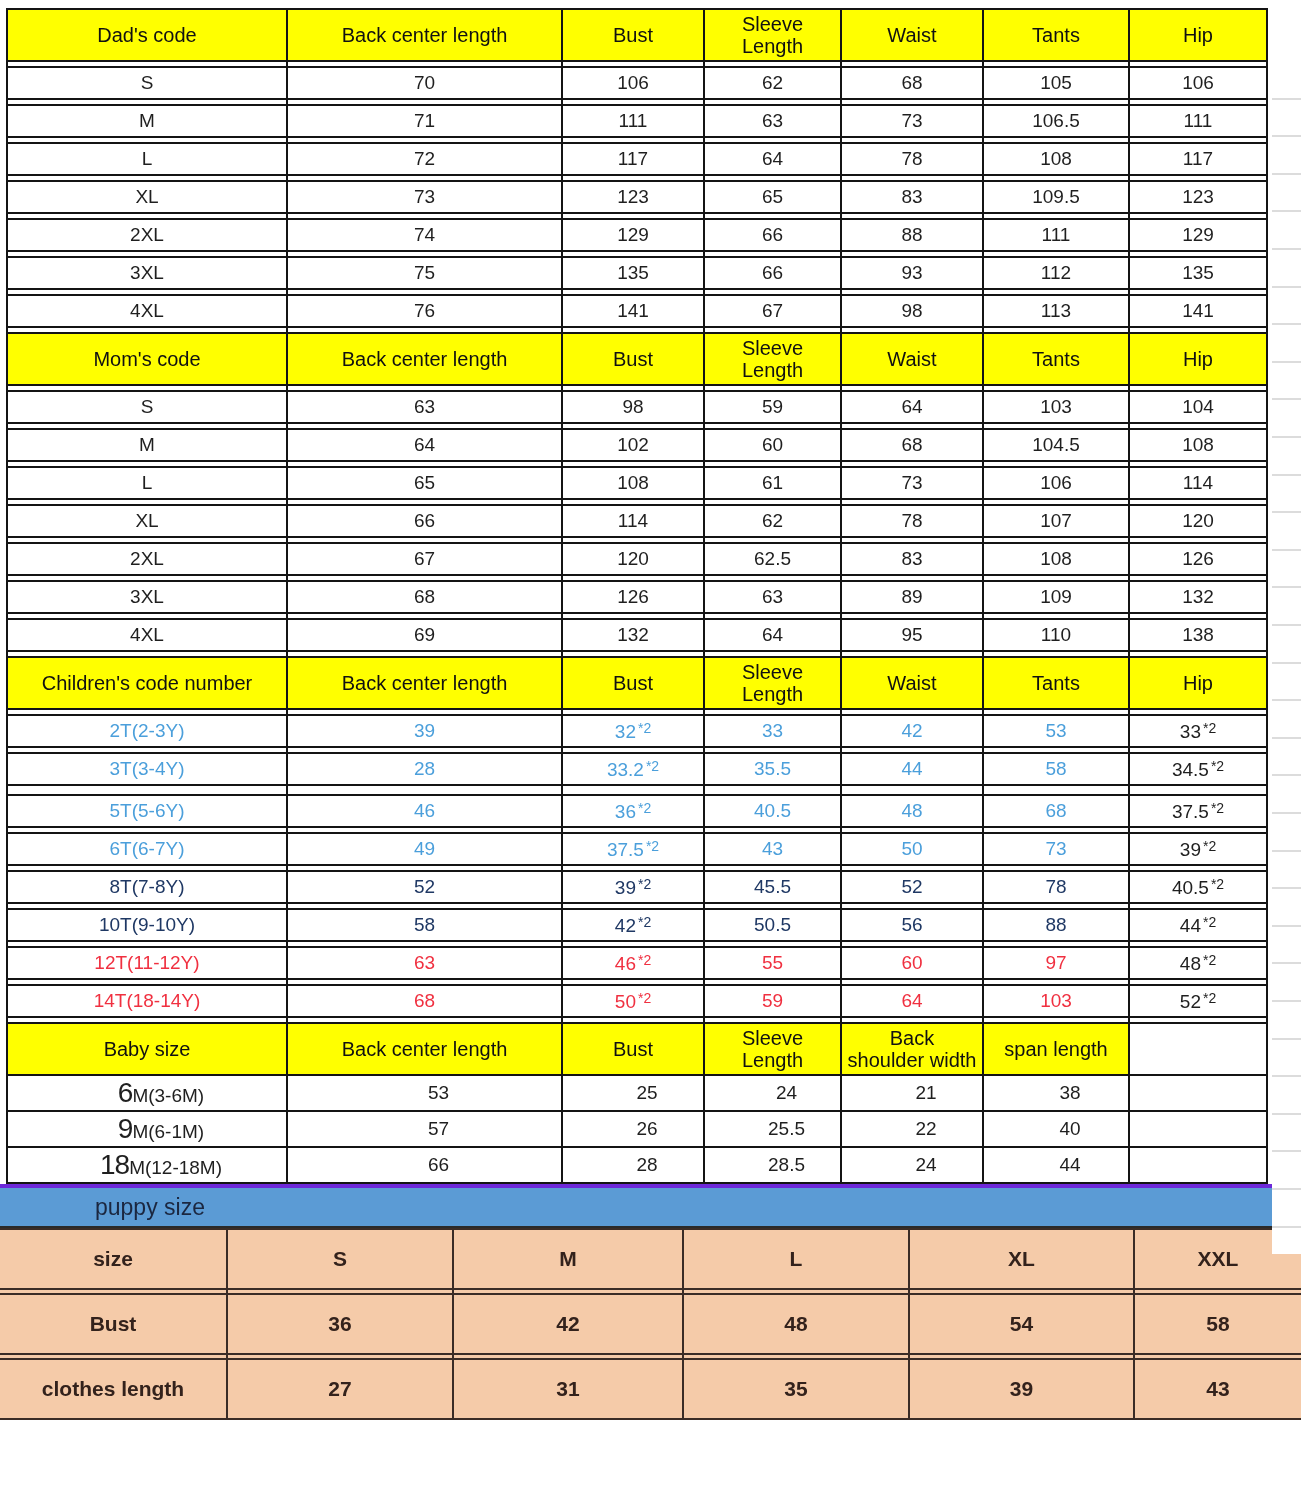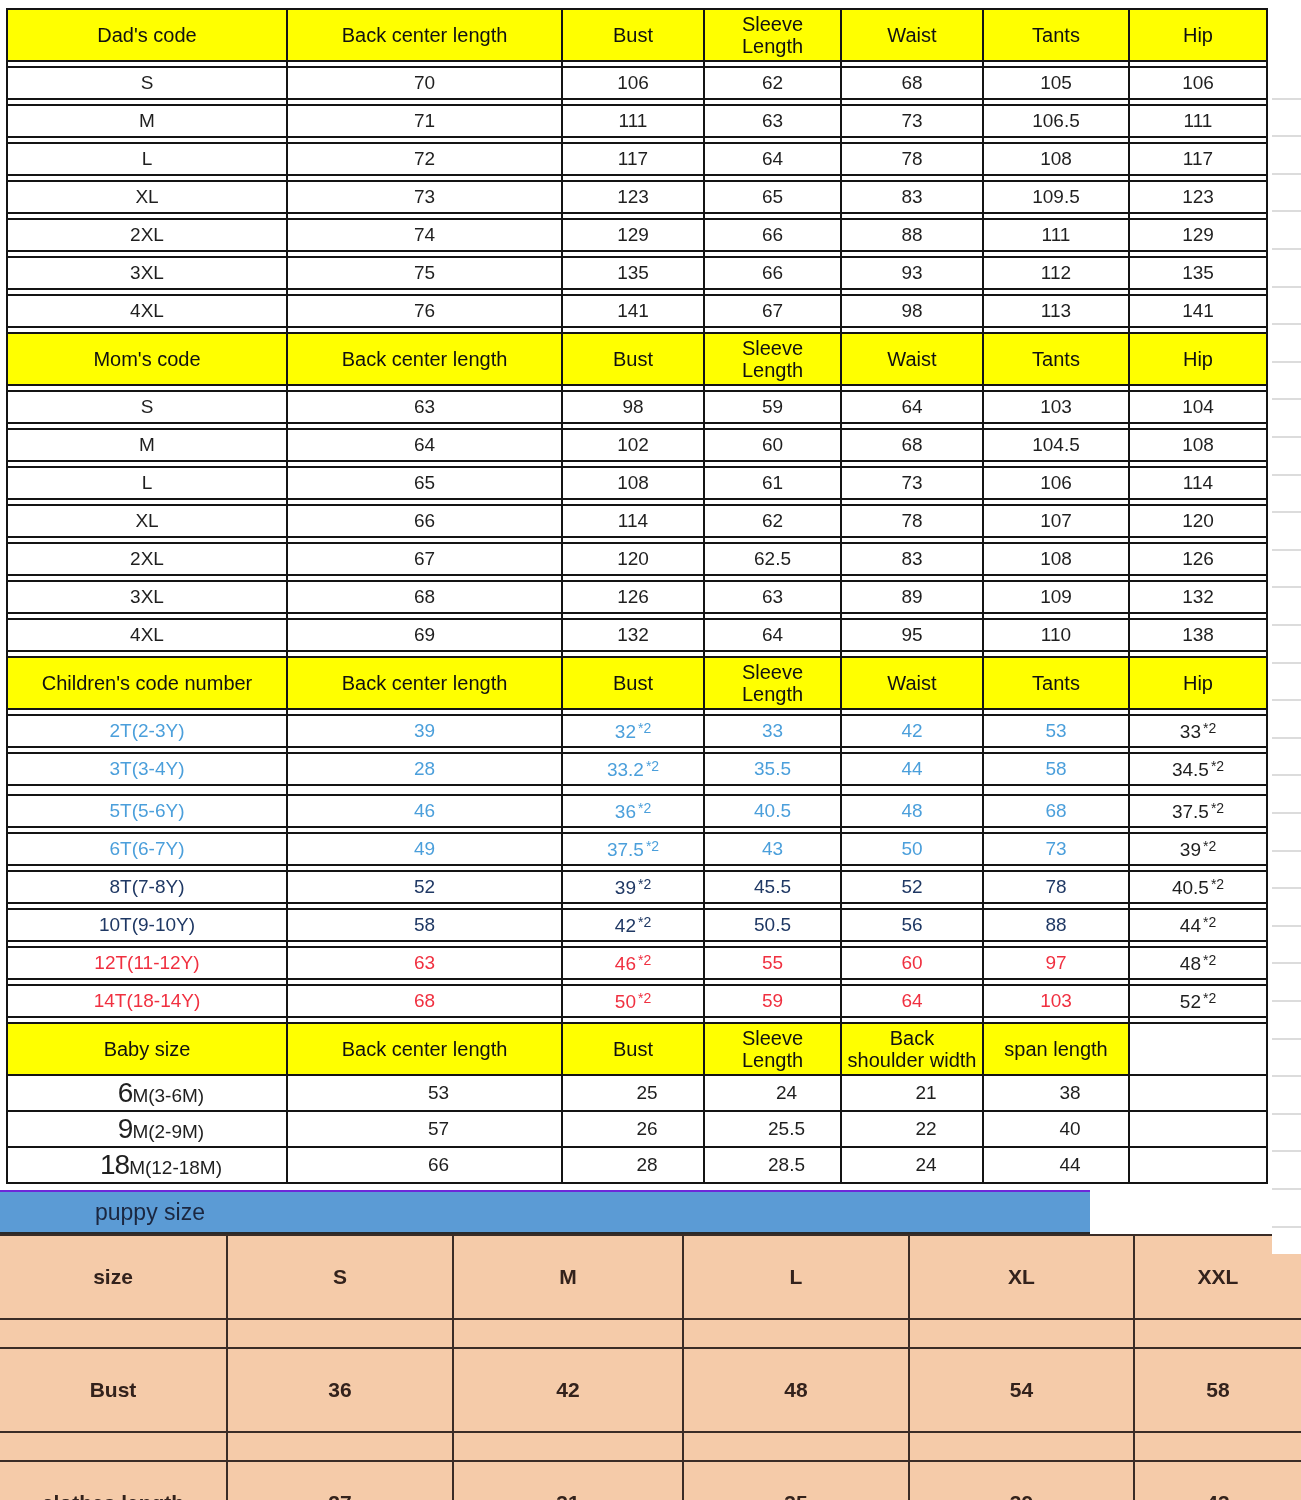--- a/index.html
+++ b/index.html
@@ -23,29 +23,29 @@
   .c-blue{color:#4b9fdb;}
   .c-navy{color:#1f3864;}
   .c-red{color:#f03040;}
   
   .grid-strip{
     position:absolute;left:1272px;top:62px;width:29px;height:1192px;
     background:repeating-linear-gradient(to bottom,#ffffff 0px,#ffffff 35.6px,#dcdcdc 35.6px,#dcdcdc 37.6px);
   }
   
   .puppy-banner{
-    width:1090px;height:44px;background:#5b9bd5;margin-top:6px;
-    border-top:2px solid #6d28d9;border-bottom:2px solid #2a2a2a;
+    width:1301px;height:44px;background:#5b9bd5;margin-top:0;
+    border-top:4px solid #6d28d9;border-bottom:2px solid #2a2a2a;
     display:flex;align-items:center;padding-left:95px;box-sizing:border-box;
     font-size:23px;color:#1b2740;
   }
   table.puppy{border-collapse:collapse;table-layout:fixed;width:1301px;}
   table.puppy td{
     border:2px solid #3a2c26;background:#f5cba9;text-align:center;vertical-align:middle;
-    font-size:21px;font-weight:bold;color:#33221c;height:58px;padding:12px;
+    font-size:21px;font-weight:bold;color:#33221c;height:58px;padding:0;
   }
   table.puppy td:first-child{border-left:none;}
   table.puppy td:last-child{border-right:none;}
   table.puppy tr.gap-row td{height:3px;border-top:none;border-bottom:none;}
 </style>
 </head>
 <body>
 
 <div class="page">
 
@@ -536,21 +536,21 @@
         <tr class="baby-row">
           <td class="val c-black baby-label"><span class="big-digit">6</span><span class="label-rest">M(3-6M)</span></td>
           <td class="val c-black">53</td>
           <td class="val c-black">25</td>
           <td class="val c-black">24</td>
           <td class="val c-black">21</td>
           <td class="val c-black">38</td>
           <td class="ghost"></td>
         </tr>
         <tr class="baby-row">
-          <td class="val c-black baby-label"><span class="big-digit">9</span><span class="label-rest">M(2-9M)</span></td>
+          <td class="val c-black baby-label"><span class="big-digit">9</span><span class="label-rest">M(6-1M)</span></td>
           <td class="val c-black">57</td>
           <td class="val c-black">26</td>
           <td class="val c-black">25.5</td>
           <td class="val c-black">22</td>
           <td class="val c-black">40</td>
           <td class="ghost"></td>
         </tr>
         <tr class="baby-row">
           <td class="val c-black baby-label"><span class="big-digit">18</span><span class="label-rest">M(12-18M)</span></td>
           <td class="val c-black">66</td>

